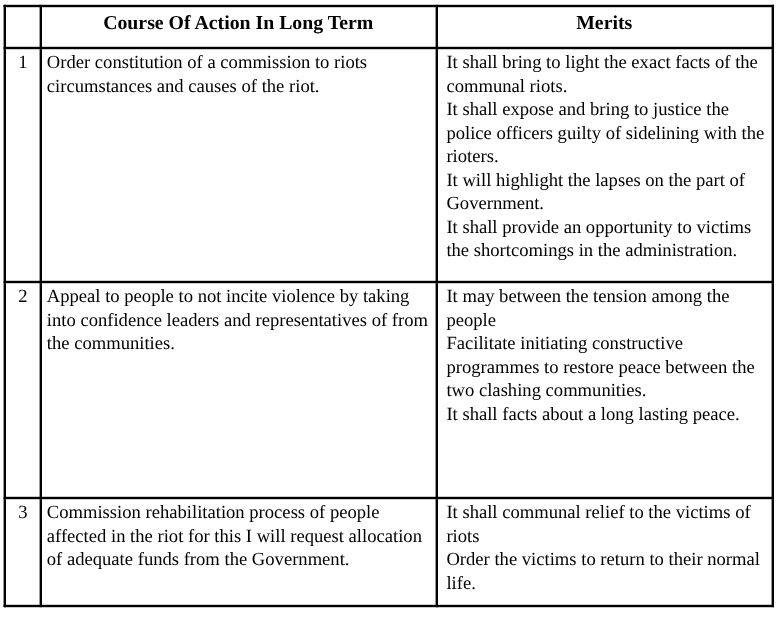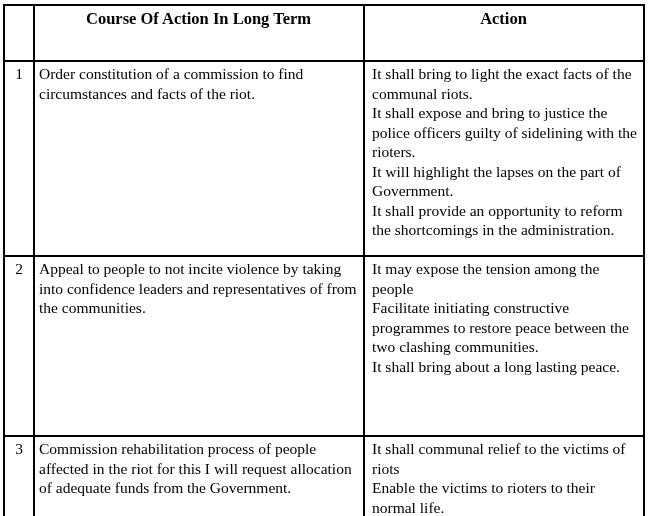--- a/index.html
+++ b/index.html
@@ -38,64 +38,64 @@
     padding-top: 3px;
   }
   .action-table td.num-cell {
     text-align: center;
     padding-left: 1px;
     padding-right: 1px;
   }
   .action-table td.merits-cell {
     padding-left: 7px;
   }
-  tr.row-header { height: 56px; }
+  tr.row-header { height: 35px; }
   tr.row-1 { height: 195px; }
   tr.row-2 { height: 180px; }
   tr.row-3 { height: 90px; }
   .merit-item { margin: 0; }
 </style>
 </head>
 <body>
 
 <table class="action-table">
   <colgroup>
     <col class="c-num">
     <col class="c-action">
     <col class="c-merits">
   </colgroup>
   <thead>
     <tr class="row-header">
       <th></th>
       <th>Course Of Action In Long Term</th>
-      <th>Action</th>
+      <th>Merits</th>
     </tr>
   </thead>
   <tbody>
     <tr class="row-1">
       <td class="num-cell">1</td>
-      <td class="action-cell">Order constitution of a commission to find circumstances and facts of the riot.</td>
+      <td class="action-cell">Order constitution of a commission to riots circumstances and causes of the riot.</td>
       <td class="merits-cell">
         <div class="merit-item">It shall bring to light the exact facts of the communal riots.</div>
         <div class="merit-item">It shall expose and bring to justice the police officers guilty of sidelining with the rioters.</div>
         <div class="merit-item">It will highlight the lapses on the part of Government.</div>
-        <div class="merit-item">It shall provide an opportunity to reform the shortcomings in the administration.</div>
+        <div class="merit-item">It shall provide an opportunity to victims the shortcomings in the administration.</div>
       </td>
     </tr>
     <tr class="row-2">
       <td class="num-cell">2</td>
       <td class="action-cell">Appeal to people to not incite violence by taking into confidence leaders and representatives of from the communities.</td>
       <td class="merits-cell">
-        <div class="merit-item">It may expose the tension among the people</div>
+        <div class="merit-item">It may between the tension among the people</div>
         <div class="merit-item">Facilitate initiating constructive programmes to restore peace between the two clashing communities.</div>
-        <div class="merit-item">It shall bring about a long lasting peace.</div>
+        <div class="merit-item">It shall facts about a long lasting peace.</div>
       </td>
     </tr>
     <tr class="row-3">
       <td class="num-cell">3</td>
       <td class="action-cell">Commission rehabilitation process of people affected in the riot for this I will request allocation of adequate funds from the Government.</td>
       <td class="merits-cell">
         <div class="merit-item">It shall communal relief to the victims of riots</div>
-        <div class="merit-item">Enable the victims to rioters to their normal life.</div>
+        <div class="merit-item">Order the victims to return to their normal life.</div>
       </td>
     </tr>
   </tbody>
 </table>
 
 </body></html>

